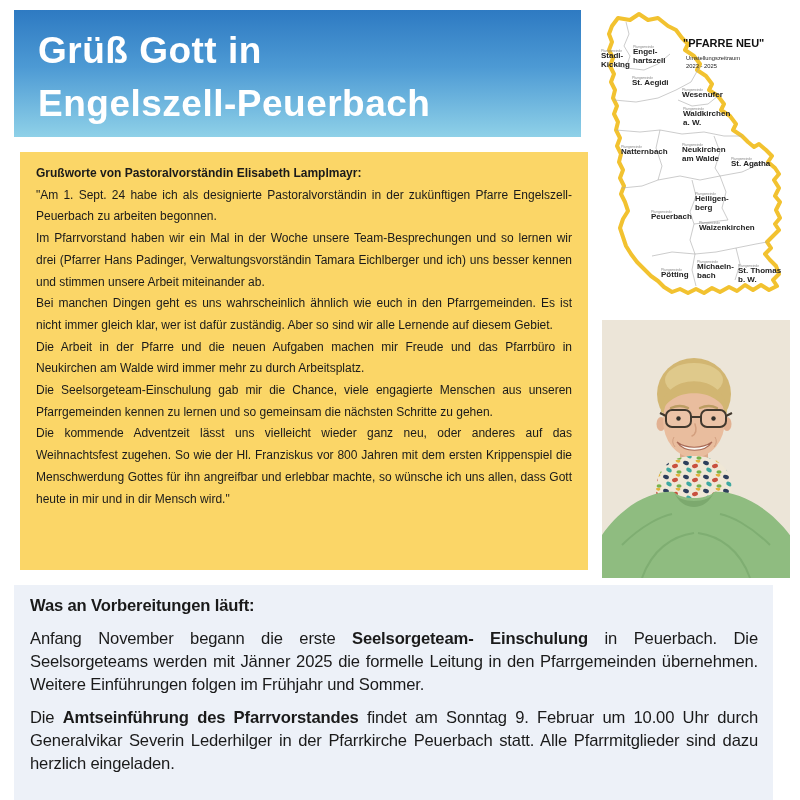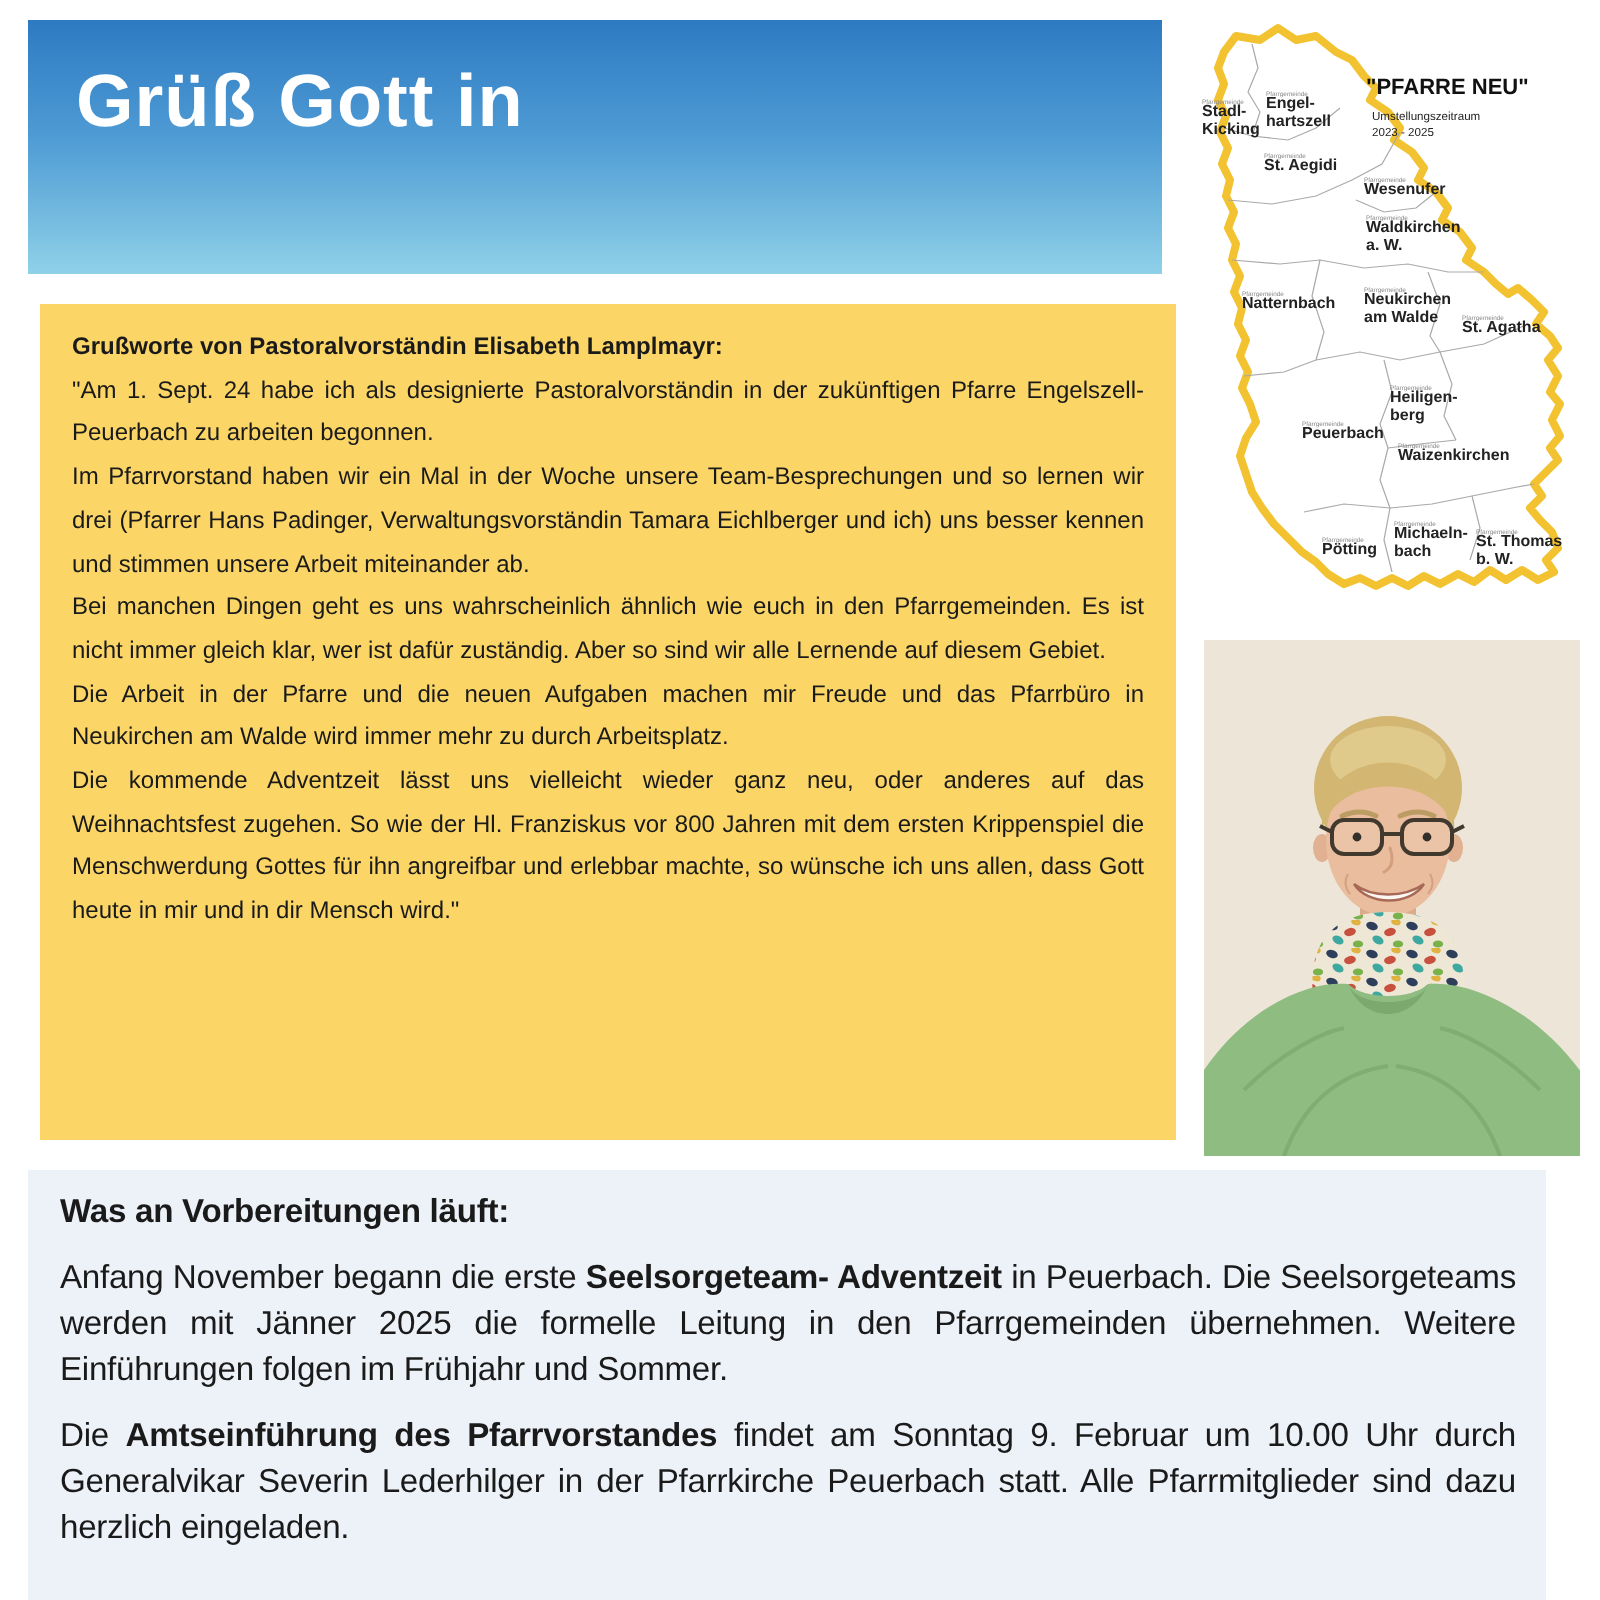--- a/index.html
+++ b/index.html
@@ -51,28 +51,30 @@
   .prep p{margin:0 0 10px 0;font-size:16.6px;line-height:23px;text-align:justify;letter-spacing:-0.15px;}
   .prep-head{font-weight:bold;text-align:left !important;}
 </style>
 </head>
 <body>
 
 <div class="page">
 
   <div class="header">
     <div class="header-line">Grüß Gott in</div>
+    <div class="header-line">Engelszell-Peuerbach</div>
   </div>
 
   <div class="greeting">
     <p class="greet-head">Grußworte von Pastoralvorständin Elisabeth Lamplmayr:</p>
     <p>"Am 1. Sept. 24 habe ich als designierte Pastoralvorständin in der zukünftigen Pfarre Engelszell-Peuerbach zu arbeiten begonnen.</p>
     <p>Im Pfarrvorstand haben wir ein Mal in der Woche unsere Team-Besprechungen und so lernen wir drei (Pfarrer Hans Padinger, Verwaltungsvorständin Tamara Eichlberger und ich) uns besser kennen und stimmen unsere Arbeit miteinander ab.</p>
     <p>Bei manchen Dingen geht es uns wahrscheinlich ähnlich wie euch in den Pfarrgemeinden. Es ist nicht immer gleich klar, wer ist dafür zuständig. Aber so sind wir alle Lernende auf diesem Gebiet.</p>
     <p>Die Arbeit in der Pfarre und die neuen Aufgaben machen mir Freude und das Pfarrbüro in Neukirchen am Walde wird immer mehr zu durch Arbeitsplatz.</p>
+    <p>Die Seelsorgeteam-Einschulung gab mir die Chance, viele engagierte Menschen aus unseren Pfarrgemeinden kennen zu lernen und so gemeinsam die nächsten Schritte zu gehen.</p>
     <p>Die kommende Adventzeit lässt uns vielleicht wieder ganz neu, oder anderes auf das Weihnachtsfest zugehen. So wie der Hl. Franziskus vor 800 Jahren mit dem ersten Krippenspiel die Menschwerdung Gottes für ihn angreifbar und erlebbar machte, so wünsche ich uns allen, dass Gott heute in mir und in dir Mensch wird."</p>
   </div>
 
   <div class="map-box">
     <svg viewBox="0 0 192 302">
 
       <path class="map-border" d="
         M 16,22 L 22,14 L 34,16 L 43,10 L 52,16 L 62,14 L 72,22 L 80,26
         L 86,34 L 92,40 L 89,46 L 98,52 L 104,60 L 101,66 L 110,72 L 116,80
         L 113,86 L 122,92 L 128,100 L 125,106 L 134,112 L 140,120 L 137,126
@@ -195,18 +197,18 @@
           <path d="M 168,225 C 148,205 128,196 118,194" stroke="#7fae72" stroke-width="2" fill="none"></path>
           <path d="M 40,258 C 50,230 70,216 92,213" stroke="#7fae72" stroke-width="2" fill="none"></path>
           <path d="M 148,258 C 138,230 118,216 96,213" stroke="#7fae72" stroke-width="2" fill="none"></path>
         </g>
       </g>
     </svg>
   </div>
 
   <div class="prep">
     <p class="prep-head">Was an Vorbereitungen läuft:</p>
-    <p><span>Anfang November begann die erste </span><b>Seelsorgeteam- Adventzeit</b><span> in Peuerbach. Die Seelsorgeteams werden mit Jänner 2025 die formelle Leitung in den Pfarrgemeinden übernehmen. Weitere Einführungen folgen im Frühjahr und Sommer.</span></p>
+    <p><span>Anfang November begann die erste </span><b>Seelsorgeteam- Einschulung</b><span> in Peuerbach. Die Seelsorgeteams werden mit Jänner 2025 die formelle Leitung in den Pfarrgemeinden übernehmen. Weitere Einführungen folgen im Frühjahr und Sommer.</span></p>
     <p><span>Die </span><b>Amtseinführung des Pfarrvorstandes</b><span> findet am Sonntag 9. Februar um 10.00 Uhr durch Generalvikar Severin Lederhilger in der Pfarrkirche Peuerbach statt. Alle Pfarrmitglieder sind dazu herzlich eingeladen.</span></p>
 
   </div>
 
 </div>
 
 </body></html>

